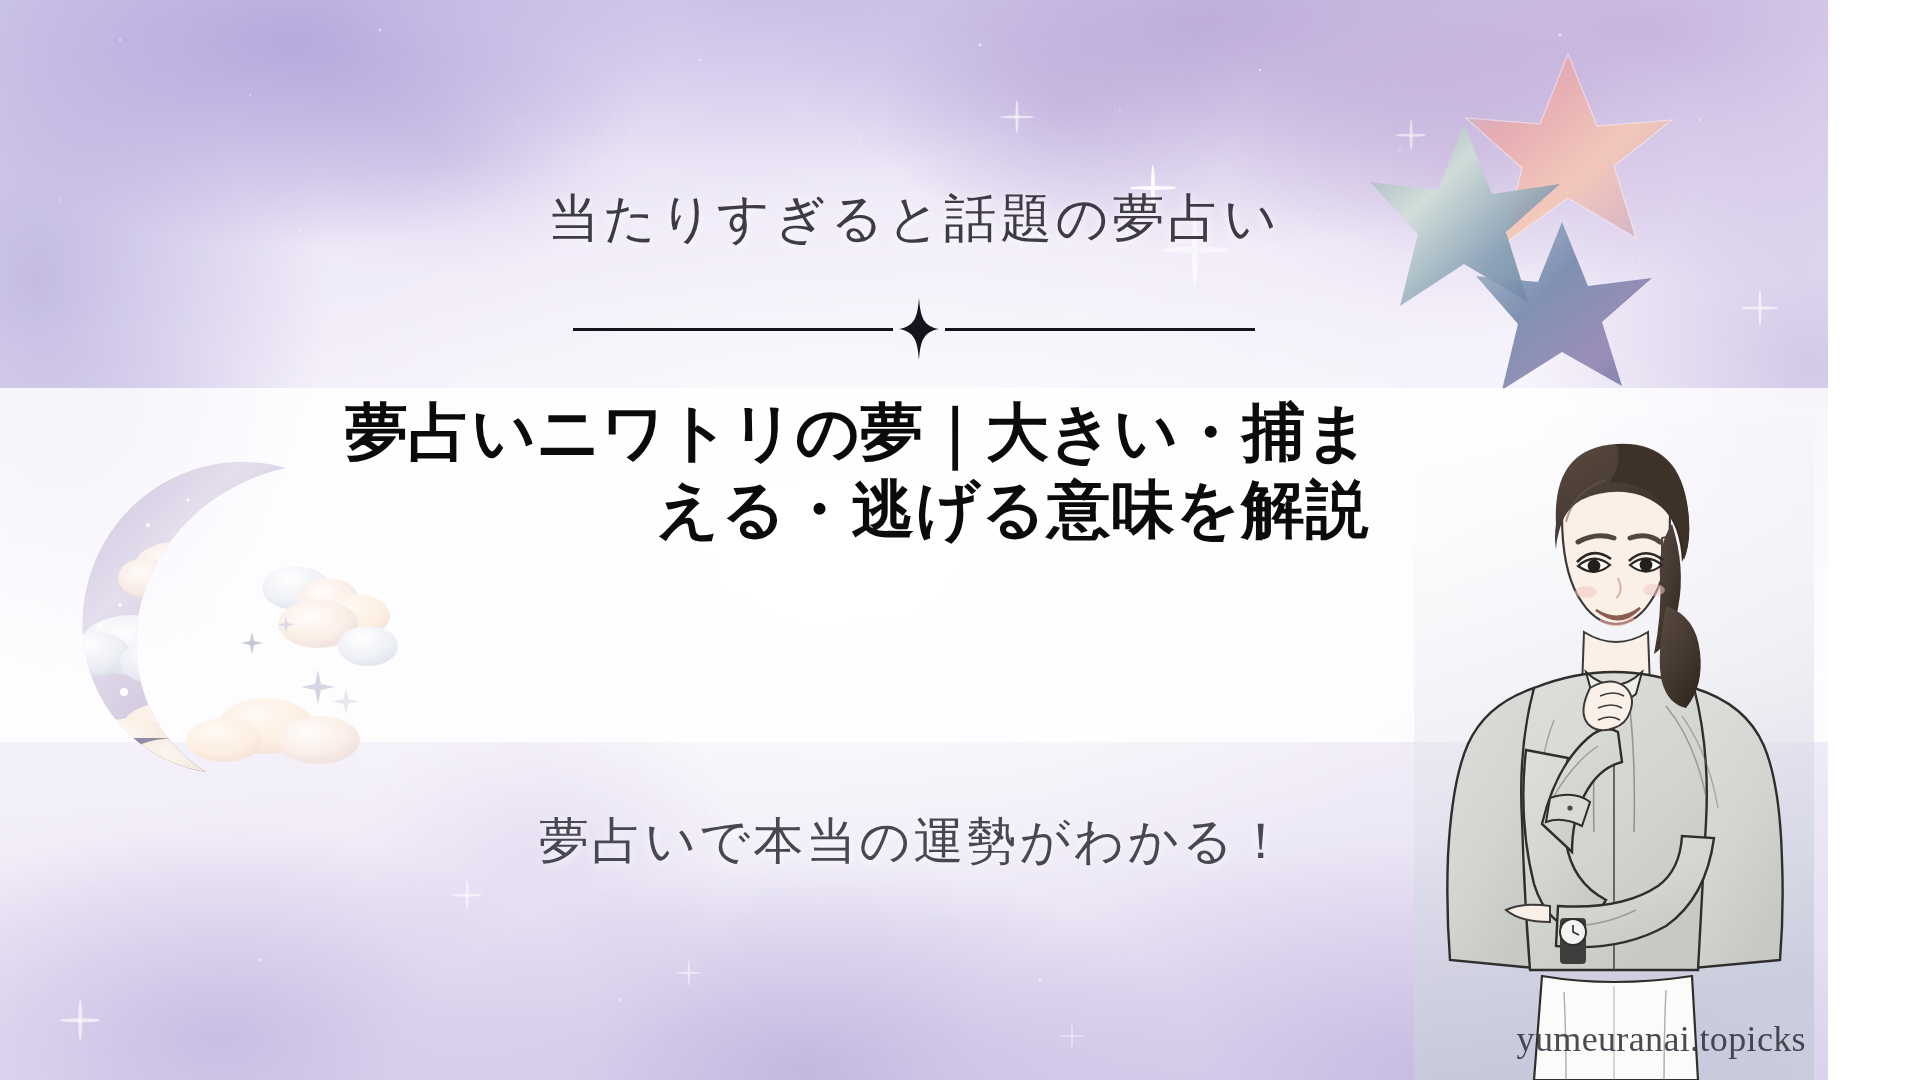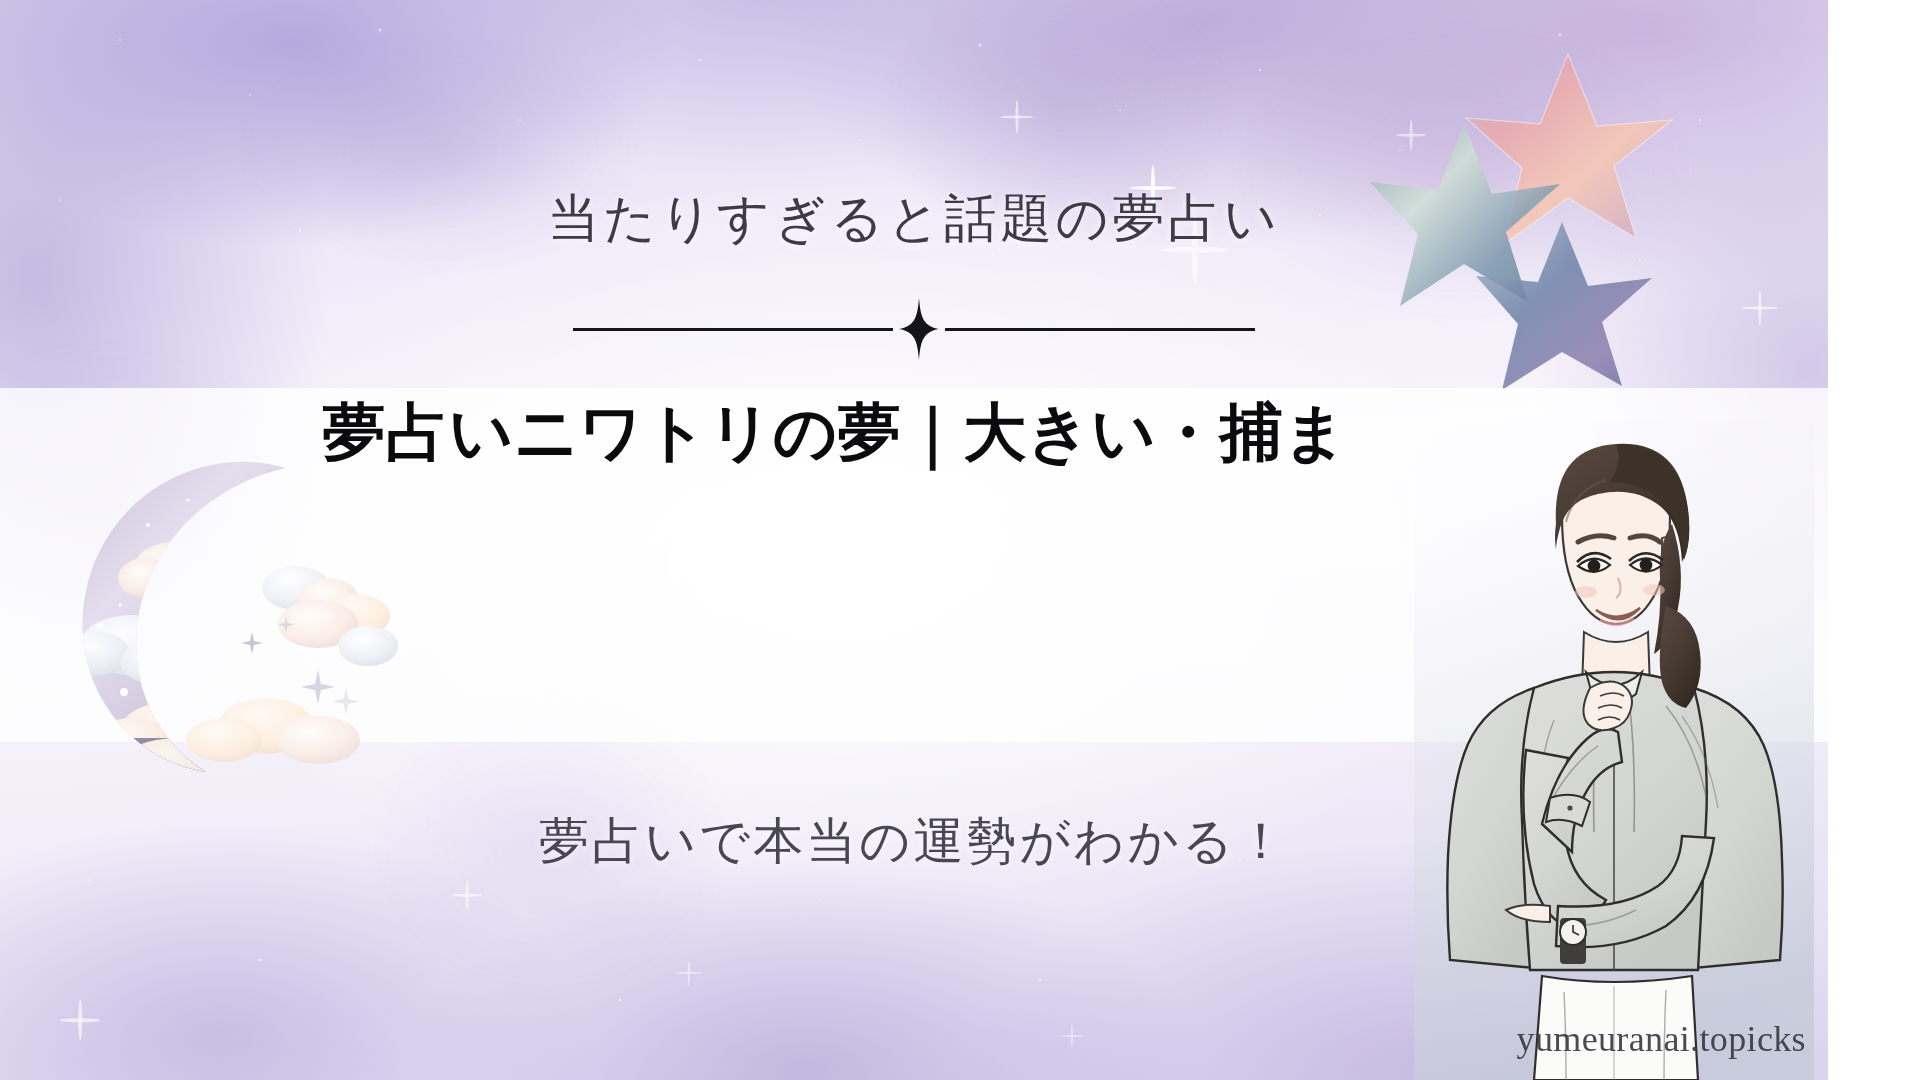--- a/index.html
+++ b/index.html
@@ -158,21 +158,21 @@
   .divider .dia {
     width:40px; height:62px;
     margin:0 6px;
     flex:0 0 auto;
   }
 
   .main-title {
     position:absolute;
     left:300px; width:1070px; top:395px;
     z-index:7;
-    text-align:center;
+    text-align:right;
     font-family:"DejaVu Sans", sans-serif;
     font-weight:bold;
     font-size:63px;
     line-height:1.22;
     letter-spacing:.005em;
     color:#0b0b0d;
   }
   .main-title .ln { display:block; white-space:nowrap; }
   .main-title .ln2 { letter-spacing:.02em; }
 
@@ -350,20 +350,21 @@
       <path d="M318 268 l2.4 11 11 2.4 -11 2.4 -2.4 11 -2.4 -11 -11 -2.4 11 -2.4 z" fill="#e2e3ec" opacity=".85"></path>
       <path d="M224 212 l2 9 9 2 -9 2 -2 9 -2 -9 -9 -2 9 -2 z" fill="#b9bed0" opacity=".85"></path>
       <path d="M258 196 l1.6 7 7 1.6 -7 1.6 -1.6 7 -1.6 -7 -7 -1.6 7 -1.6 z" fill="#cfd4e2" opacity=".8"></path>
       <circle cx="96" cy="272" r="4" fill="#fff" opacity=".95"></circle>
       <circle cx="72" cy="206" r="2.6" fill="#fff" opacity=".85"></circle>
     </svg>
   </div>
 
   <div class="main-title">
     <span class="ln ln1">夢占いニワトリの夢｜大きい・捕ま</span>
+    <span class="ln ln2">える・逃げる意味を解説</span>
   </div>
 
   <div class="tagline">夢占いで本当の運勢がわかる！</div>
 
   <div class="woman-wrap">
     <svg width="400" height="660" viewBox="0 0 400 660">
       <defs>
         <linearGradient id="wbg" x1="0" y1="0" x2="0.2" y2="1">
           <stop offset="0%" stop-color="#f7f5fa" stop-opacity="0"></stop>
           <stop offset="55%" stop-color="#dfe1ea" stop-opacity=".5"></stop>

